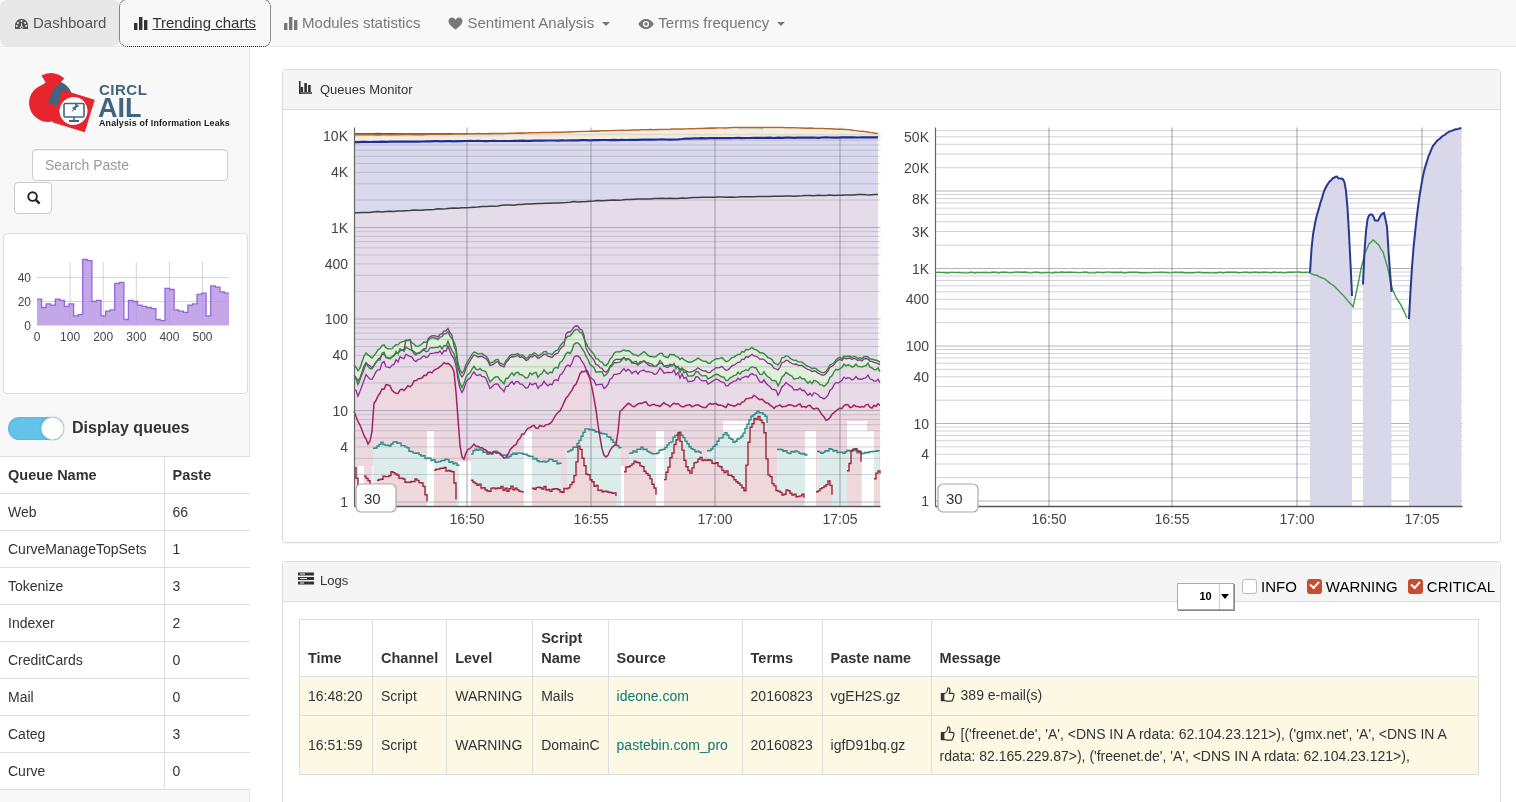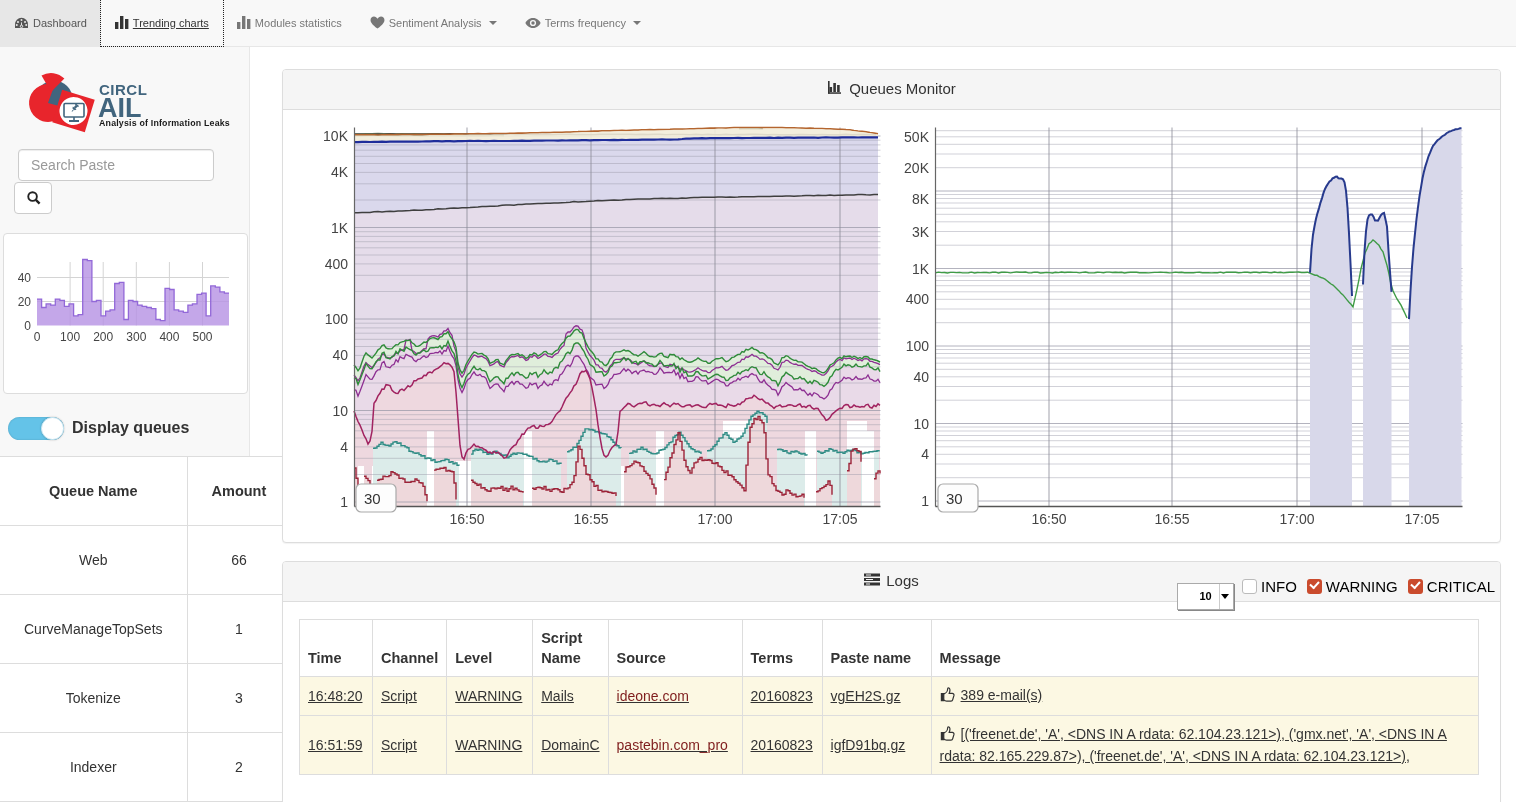--- a/index.html
+++ b/index.html
@@ -4,59 +4,59 @@
 <style>
 * { margin:0; padding:0; box-sizing:border-box; }
 html,body { width:1516px; height:802px; overflow:hidden; background:#fff;
   font-family:"Liberation Sans", sans-serif; font-size:14px; color:#333; }
 
 .navbar { position:absolute; left:0; top:0; width:1516px; height:47px;
   background:#f8f8f8; border-bottom:1px solid #e7e7e7; z-index:10; }
 .nav { list-style:none; height:46px; }
 .nav li { float:left; height:46px; }
 .nav li a { display:block; height:46px; line-height:20px; padding:13px 14px;
-  color:#777; text-decoration:none; font-size:11px; }
+  color:#777; text-decoration:none; font-size:15px;border-radius:7px; }
 .nav li.active a { background:#e7e7e7; color:#555; }
 .nav li.focus a { outline:1px dotted #212121; background:#f8f8f8; color:#333;text-decoration:underline; }
 .nav .icn { display:inline-block; vertical-align:-2px; margin-right:4px; }
 .caret { display:inline-block; width:0; height:0; margin-left:4px; vertical-align:2px;
   border-top:4px solid #777; border-left:4px solid transparent; border-right:4px solid transparent; }
 
 .sidebar { position:absolute; left:0; top:47px; width:250px; height:755px;
   background:#f8f8f8; border-right:1px solid #e7e7e7; }
 .logo { position:absolute; left:0; top:14px; width:250px; }
-.search-inp { position:absolute; left:18px; top:102px; width:196px; height:32px;
+.search-inp { position:absolute; left:32px; top:102px; width:196px; height:32px;
   border:1px solid #ccc; border-radius:4px; padding:6px 12px; font-size:14px;
   font-family:"Liberation Sans",sans-serif; color:#555; background:#fff;
   box-shadow:inset 0 1px 1px rgba(0,0,0,.075); }
 .search-inp::placeholder { color:#999; }
 .search-btn { position:absolute; left:14px; top:135px; width:38px; height:32px;
   background:#fff; border:1px solid #ccc; border-radius:4px; text-align:center; padding-top:7px; }
 .spanel { position:absolute; left:3px; top:186px; width:245px; height:161px;
   background:#fff; border:1px solid #ddd; border-radius:4px; }
 .spanel .phead { height:34px; background:#f5f5f5; border-bottom:1px solid #ddd;
   border-radius:3px 3px 0 0; padding:8px 12px; font-size:14px; color:#333; }
 .toggle-row { position:absolute; left:8px; top:370px; width:240px; height:24px; }
 .toggle { position:absolute; left:0; top:0; width:56px; height:23px; border-radius:12px;
   background:#64c3e8; box-shadow:inset 0 0 2px rgba(0,0,0,.2); }
 .toggle .knob { position:absolute; right:0px; top:0px; width:23px; height:23px;
   border-radius:50%; background:#fff; border:1px solid #cbe9f5; box-shadow:0 0 2px rgba(0,0,0,.25); }
 .toggle-lbl { position:absolute; left:64px; top:2px; font-weight:bold; font-size:16px; color:#333; }
 .qtable { position:absolute; left:0; top:409px; width:250px; border-collapse:collapse;
   background:#fff; font-size:14px; }
-.qtable th, .qtable td { border:1px solid #ddd; padding:24px; text-align:center;
+.qtable th, .qtable td { border:1px solid #ddd; padding:8px; text-align:left;
   height:37px; line-height:20px; }
 .qtable th { font-size:14.5px; }
 .qtable th:first-child, .qtable td:first-child { width:164px; border-left:none; }
 .qtable th:last-child, .qtable td:last-child { border-right:none; }
 
 .panel { position:absolute; background:#fff; border:1px solid #ddd; border-radius:4px;
   box-shadow:0 1px 1px rgba(0,0,0,.05); }
 .panel .phead { height:40px; background:#f5f5f5; border-bottom:1px solid #ddd;
-  border-radius:3px 3px 0 0; padding:10px 15px; font-size:15px; color:#333;text-align:center; }
+  border-radius:3px 3px 0 0; padding:10px 15px; font-size:13px; color:#333; }
 #qpanel { left:282px; top:69px; width:1219px; height:474px; }
 #lpanel { left:282px; top:561px; width:1219px; height:380px; }
 
 .logctl { position:absolute; left:884px; top:16px; height:30px; font-size:15px; color:#000000; white-space:nowrap; width:320px; }
 .lsel { display:inline-block; width:57px; height:27px; border:1px solid #aaa; background:#fff;
   position:relative; left:10px; vertical-align:-8px; margin-right:8px; box-shadow:1px 1px 0 #888;
   font-size:11px; font-weight:bold; text-align:center; line-height:25px; }
 .lsel .arr { position:absolute; right:4px; top:10px; width:0; height:0;
   border-top:5px solid #000; border-left:4px solid transparent; border-right:4px solid transparent; }
 .lsel .sep { position:absolute; right:13px; top:0; height:25px; border-left:1px solid #ccc; }
@@ -65,23 +65,23 @@
 .cb.off { background:#fff; border:1px solid #bbb; }
 .cb.on { background:#ca4b2d; position:relative; }
 .cb.on:after { content:""; position:absolute; left:3px; top:2px; width:7px; height:4px;
   border-left:2px solid #fff; border-bottom:2px solid #fff; transform:rotate(-48deg); }
 
 .ltable { position:absolute; left:16px; top:57px; width:1180px; border-collapse:collapse;
   font-size:14px; background:#fff; }
 .ltable th, .ltable td { border:1px solid #ddd; padding:8px; text-align:left;
   vertical-align:bottom; line-height:20px; }
 .ltable th { font-size:14.5px; vertical-align:bottom; }
-.ltable td { vertical-align:middle;text-decoration:underline; }
+.ltable td { vertical-align:middle; }
 .ltable tr.w td { background:#fcf8e3; }
-.ltable a { color:#7f1d1d; text-decoration:none; }
+.ltable a { color:#0f766e; text-decoration:none; }
 .thumb { display:inline-block; margin-right:6px; vertical-align:-2px; }
 </style>
 </head>
 <body>
 
 <div class="navbar">
 <ul class="nav">
 <li class="active">
         <a><span class="icn" id="i-dash"><svg width="15" height="13" viewBox="0 0 16 14">
               <path d="M1 13 L1 9 A7 7 0 0 1 15 9 L15 13 Z" fill="#555"></path>
@@ -186,21 +186,21 @@
   <div class="toggle-row">
     <div class="toggle">
         <div class="knob"></div>
       </div>
     <div class="toggle-lbl">Display queues</div>
   </div>
   <table class="qtable">
     <tbody>
         <tr>
           <th>Queue Name</th>
-          <th>Amount</th>
+          <th>Paste</th>
         </tr>
     <tr>
           <td>Web</td>
           <td>66</td>
         </tr>
     <tr>
           <td>CurveManageTopSets</td>
           <td>1</td>
         </tr>
     <tr>

